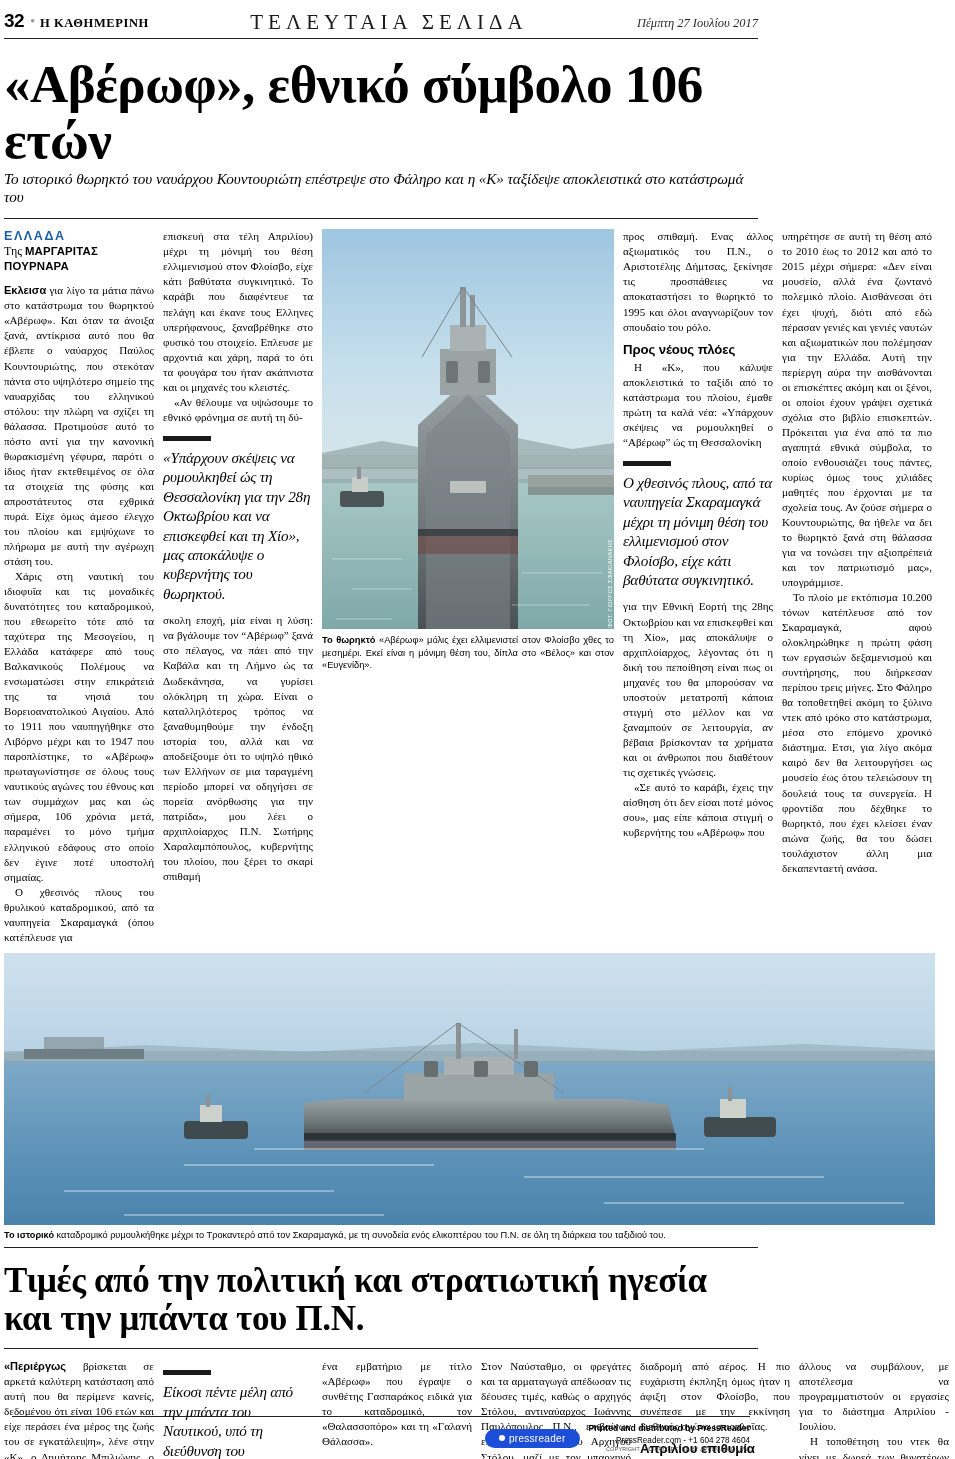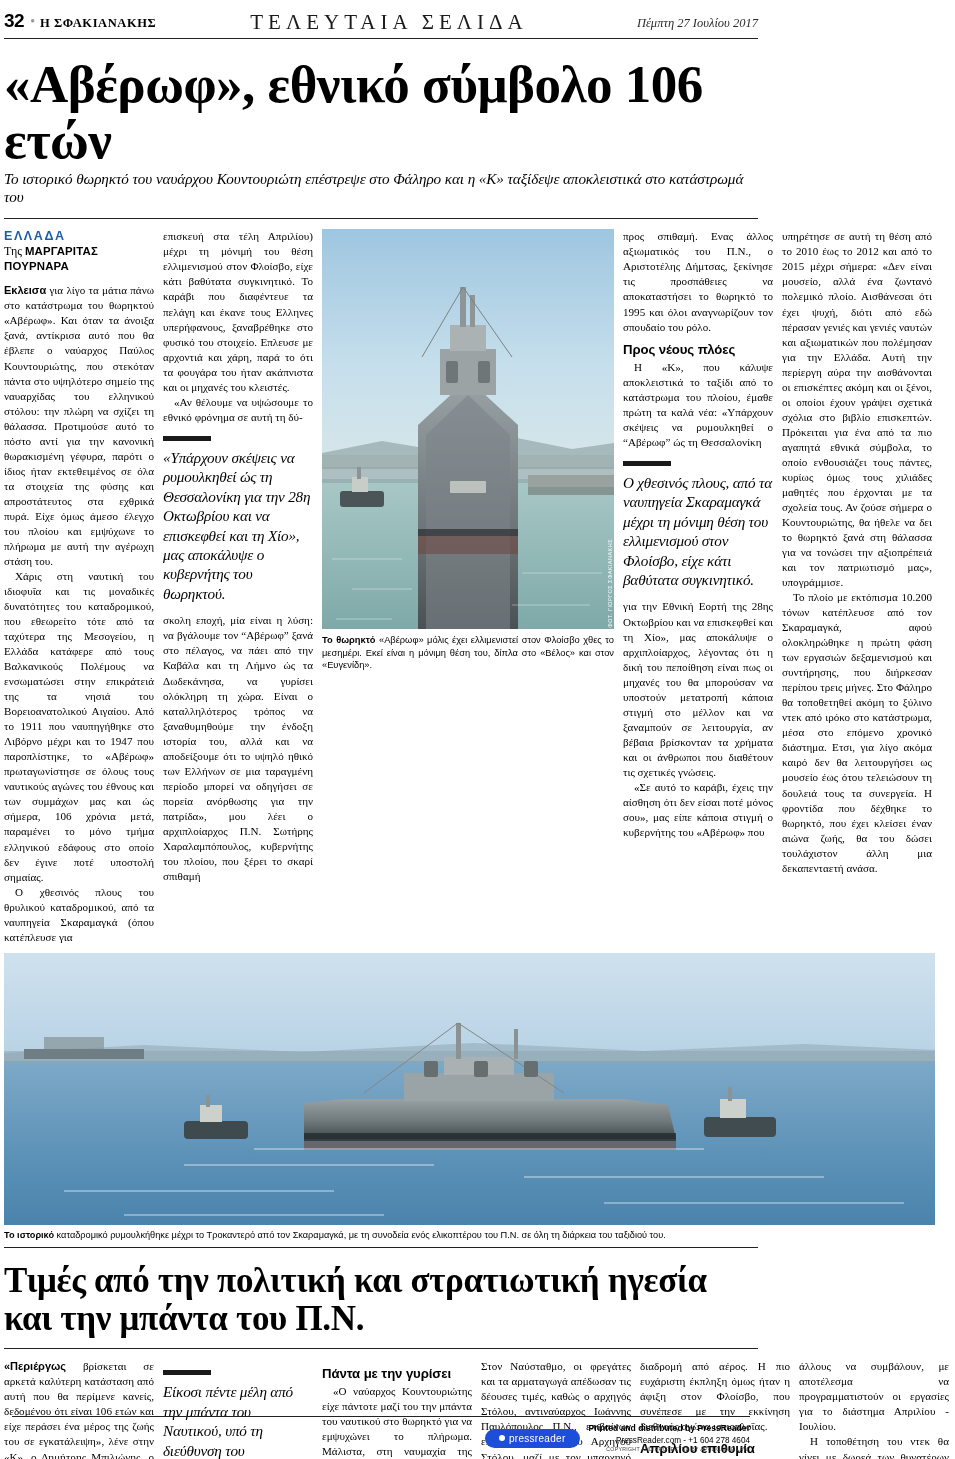--- a/index.html
+++ b/index.html
@@ -140,21 +140,21 @@
   .footer-txt .l3 { font-size: 5.2px; letter-spacing: .3px; color: #444; }
 </style>
 </head>
 <body>
 
 <div class="page">
 
   <div class="masthead">
     <span class="folio">32</span>
     <span class="folio-dot">●</span>
-    <span class="paper-name">Η ΣΦΑΚΙΑΝΑΚΗΣ</span>
+    <span class="paper-name">Η ΚΑΘΗΜΕΡΙΝΗ</span>
     <span class="section-title">ΤΕΛΕΥΤΑΙΑ ΣΕΛΙΔΑ</span>
     <span class="issue-date">Πέμπτη 27 Ιουλίου 2017</span>
   </div>
 
   <h1 class="headline">«Αβέρωφ», εθνικό σύμβολο 106 ετών</h1>
   <div class="deck">Το ιστορικό θωρηκτό του ναυάρχου Κουντουριώτη επέστρεψε στο Φάληρο και η «Κ» ταξίδεψε αποκλειστικά στο κατάστρωμά του</div>
 
   <div class="cols">
 
     <div class="col">
@@ -339,20 +339,23 @@
       </div>
     </div>
 
     <div class="col">
       <div class="pq-rule"></div>
       <div class="pullquote">Είκοσι πέντε μέλη από την μπάντα του Ναυτικού, υπό τη διεύθυνση του αρχιμουσικού, πλωτάρχη Γιώργου Τσιλιμπάρη, έπαιξαν το εμβατήριο με τίτλο «Αβέρωφ».</div>
 
     </div>
 
     <div class="col">
+      <div class="body-txt">
+        <p class="noindent">ένα εμβατήριο με τίτλο «Αβέρωφ» που έγραψε ο συνθέτης Γασπαράκος ειδικά για το καταδρομικό, τον «Θαλασσοπόρο» και τη «Γαλανή Θάλασσα».</p>
+      </div>
       <div class="subhead">Πάντα με την γυρίσει</div>
       <div class="body-txt">
         <p>«Ο ναύαρχος Κουντουριώτης είχε πάντοτε μαζί του την μπάντα του ναυτικού στο θωρηκτό για να εμψυχώνει το πλήρωμα. Μάλιστα, στη ναυμαχία της “Ελλης”, τα υπόλοιπα πλοία έχασαν οπτική επαφή με τη ναυαρχίδα και δεν γνώριζαν την τύχη της. Και ξαφνικά μέσα από τους καπνούς άκουσαν την μπάντα να παίζει τον εθνικό ύμνο και το πλοίο που έδιωξε τους Τούρκους να εμφανίζεται θριαμβευτικά μπροστά τους», λέει ο κυβερνήτης Χαραλαμπόπουλος.</p>
       </div>
     </div>
 
     <div class="col">
       <div class="body-txt">
         <p class="noindent">Στον Ναύσταθμο, οι φρεγάτες και τα αρματαγωγά απέδωσαν τις δέουσες τιμές, καθώς ο αρχηγός Στόλου, αντιναύαρχος Ιωάννης Παυλόπουλος Π.Ν., επιβαίνων επί της λέμβου του Αρχηγού Στόλου, μαζί με τον υπαρχηγό στόλου, τον υποναύαρχο Ευθύμιο Μικρό, και τον διοικητή του Ναυστάθμου, αρχιπλοίαρχο Γιώργο Μπαμπλένη, συνόδευαν το θωρηκτό. Αργότερα, κοντά στο Φάληρο, ο αναπληρωτής υπουργός Εθνικής Αμυνας Δημήτρης Βίτσας, με τον αρχηγό ΓΕΕΘΑ, ναύαρχο Ευάγγελο Αποστολάκη Π.Ν. και τον αρχηγό ΓΕΝ, αντιναύαρχο Νικόλαο Τσούνη Π.Ν., συνόδευσαν το «Αβέρωφ» επίσης στο πλαίσιο απόδοσης τιμών. Σε όλη τη διάρκεια του πλου, ένα ελικόπτερο του Π.Ν. ακολουθούσε τη</p>
       </div>

